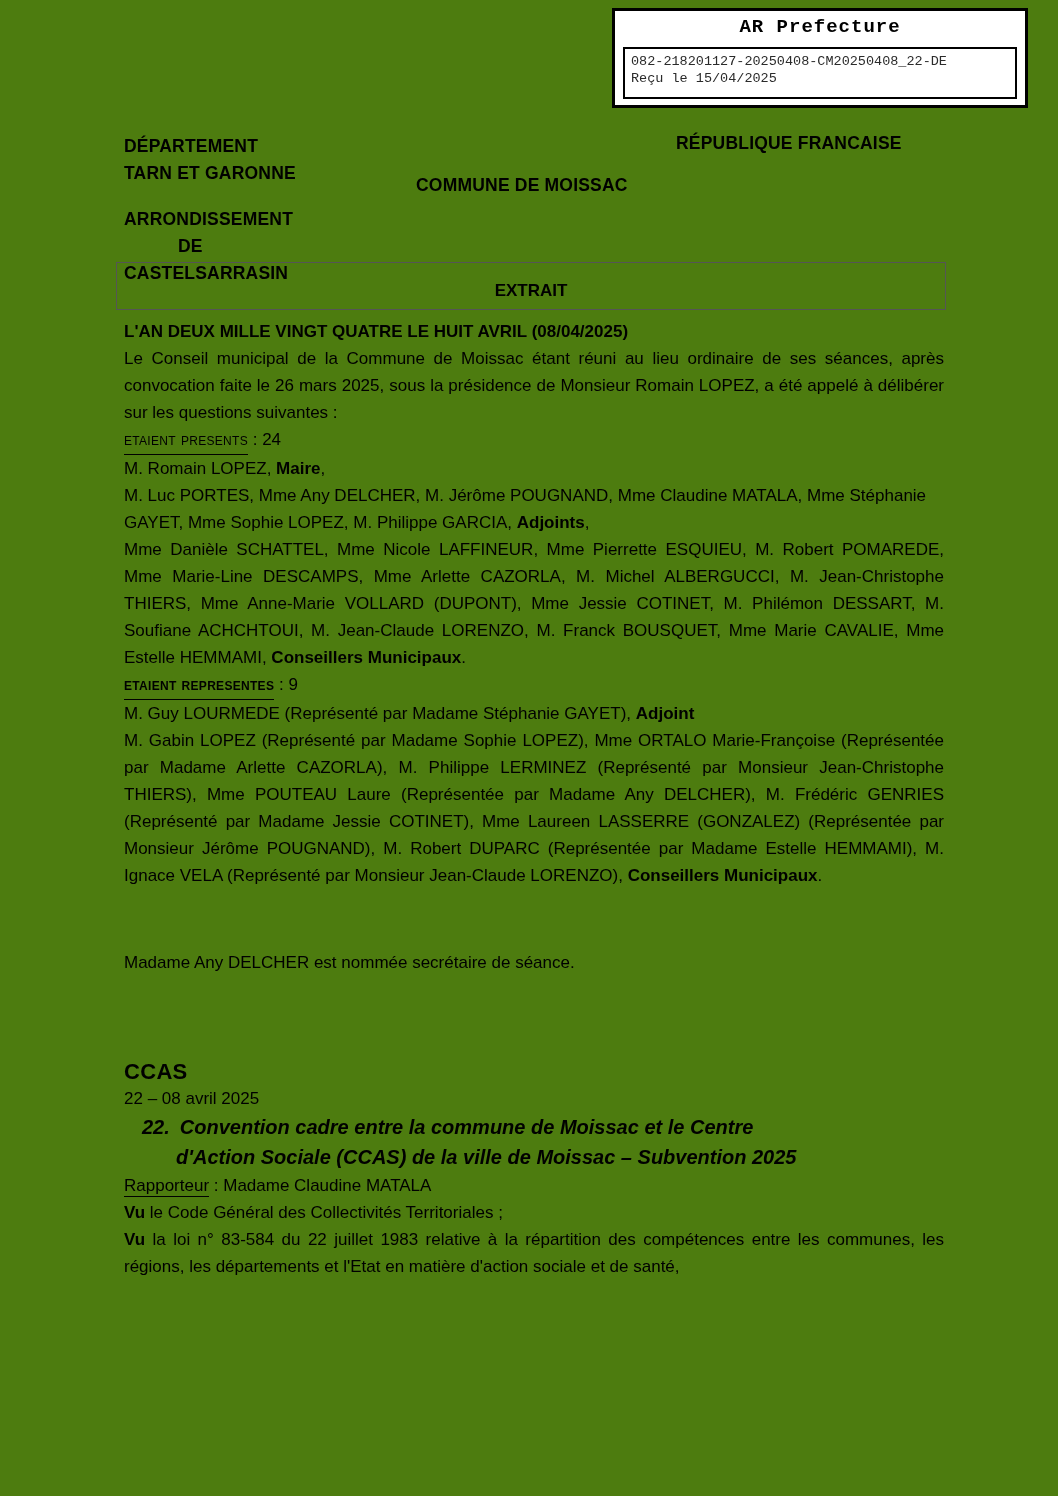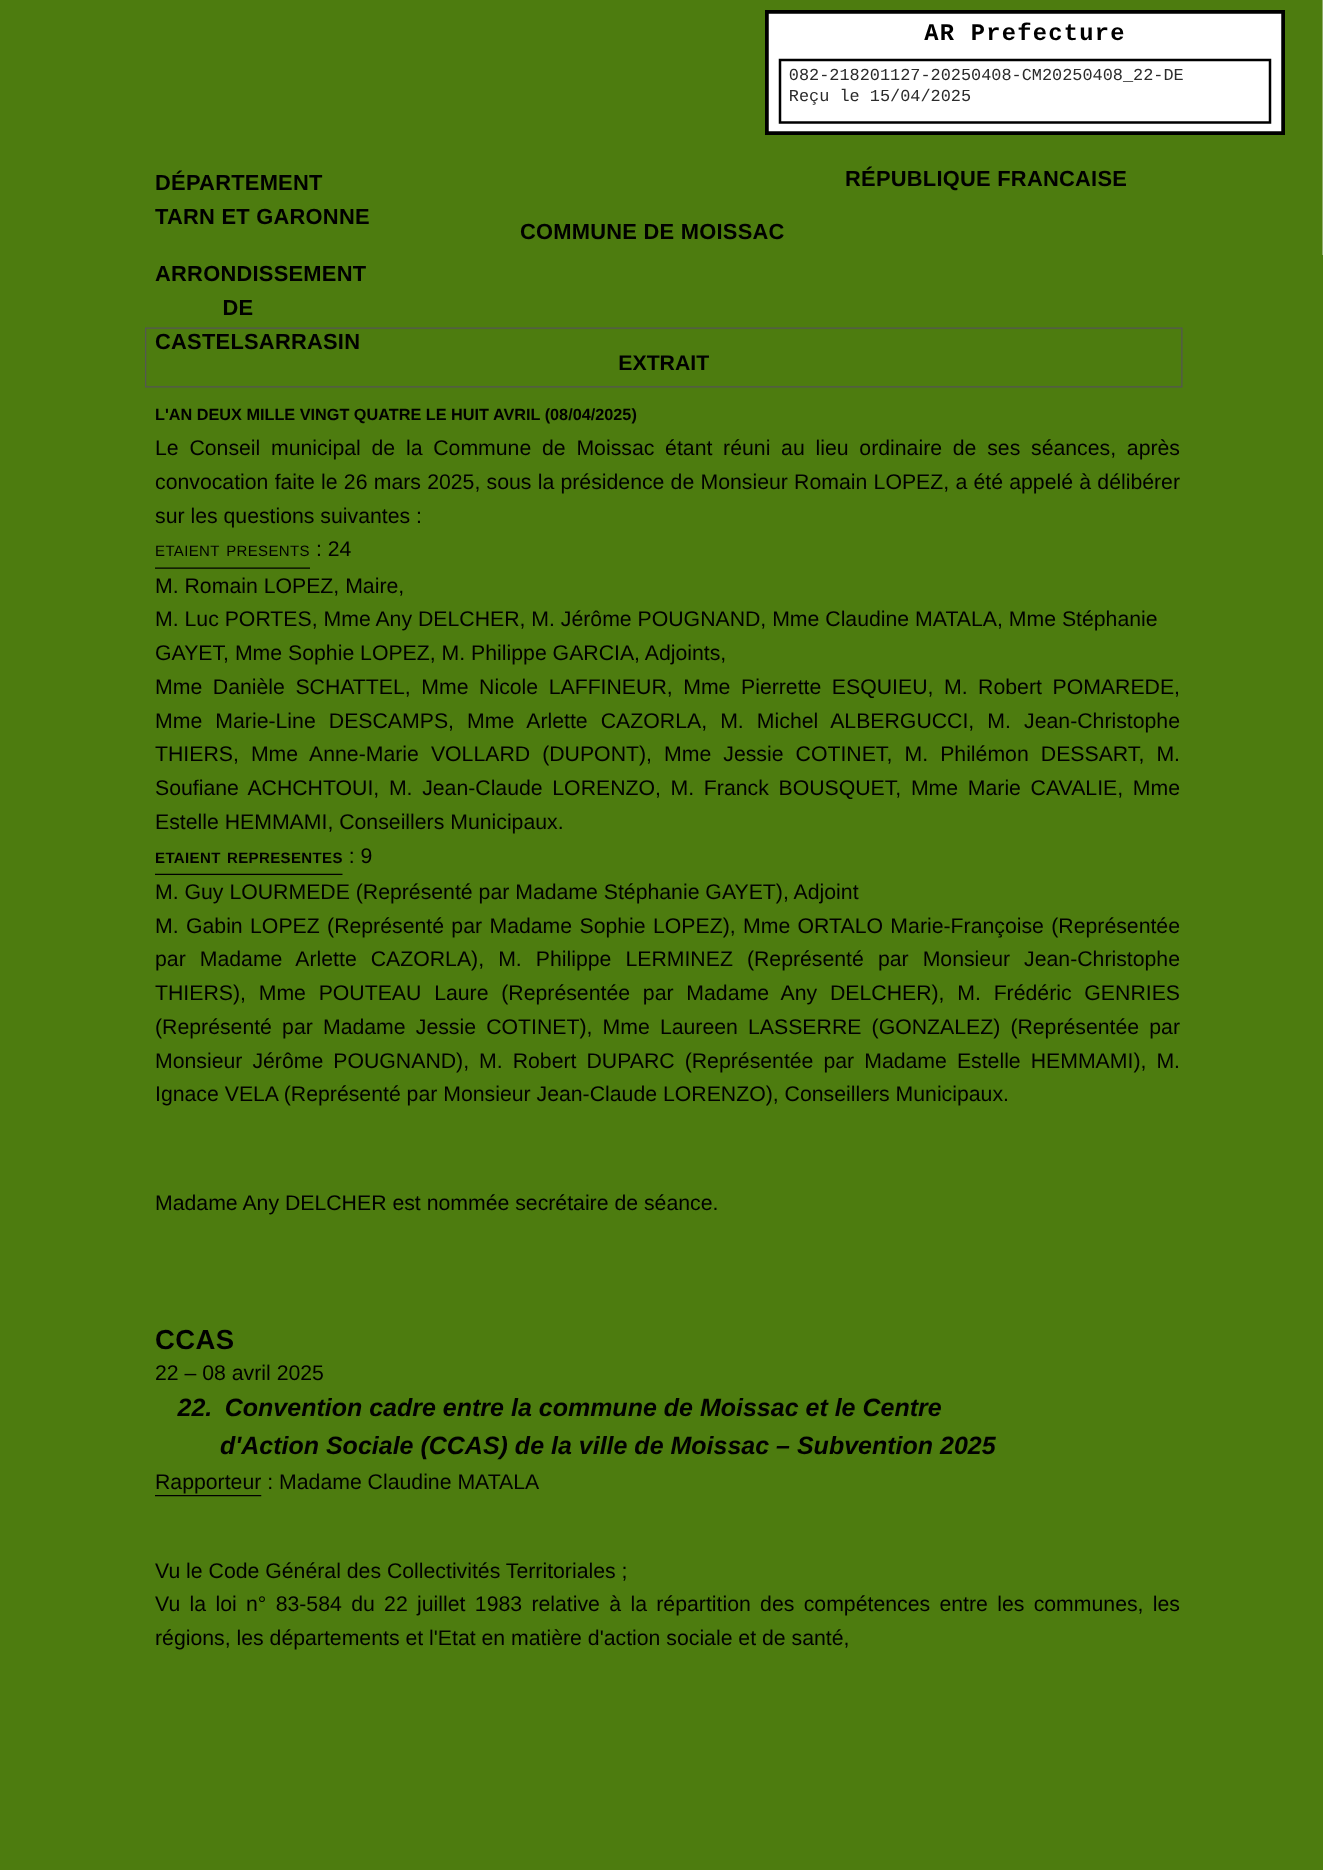--- a/index.html
+++ b/index.html
@@ -115,25 +115,25 @@
   .body-col {
     position: absolute;
     left: 124px;
     top: 318px;
     width: 820px;
     font-size: 17px;
     line-height: 27px;
   }
   .body-col p { margin: 0; }
   .just { text-align: justify; text-justify: inter-word; }
-  .bold { font-weight: normal; }
+  .bold { font-weight: bold; }
 
   .line-title-date {
     font-weight: bold;
-    font-size: 13px;
+    font-size: 17px;
   }
 
   .smallcaps-label {
     font-variant: small-caps;
     text-transform: lowercase;
     display: inline-block;
     border-bottom: 1.6px solid #000;
     padding-bottom: 1px;
     letter-spacing: 0.3px;
   }
@@ -168,21 +168,21 @@
   .rapporteur-line {
     font-size: 17px;
     margin-top: 20px;
   }
   .u-underline {
     border-bottom: 1.6px solid #000;
     padding-bottom: 1px;
   }
 
   .vu-block { margin-top: 30px; }
-  .vu-block.first { margin-top: 44px; }
+  .vu-block.first { }
 </style>
 </head>
 <body>
 
 <div class="page">
 
   <div class="ar-stamp">
     <div class="ar-stamp-title">AR Prefecture</div>
     <div class="ar-stamp-inner">
       <div class="ar-stamp-line">082-218201127-20250408-CM20250408_22-DE</div>

